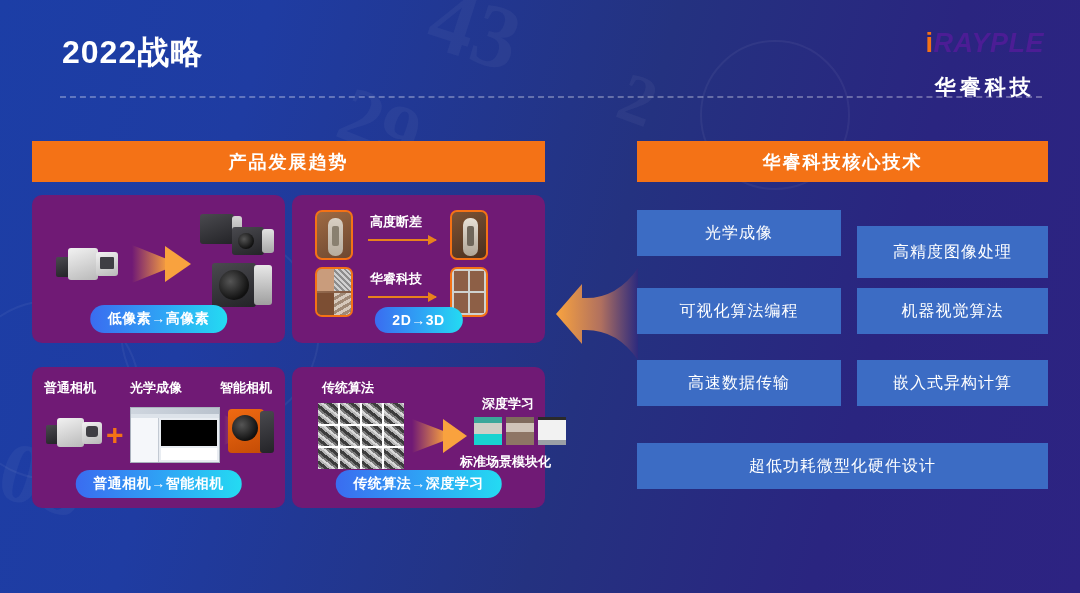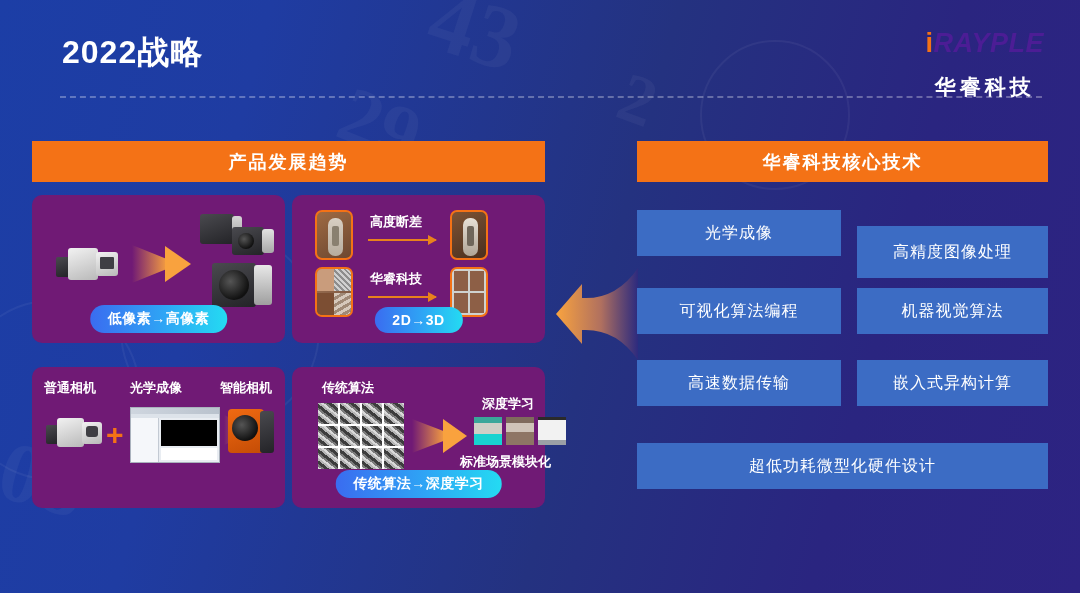--- a/index.html
+++ b/index.html
@@ -225,20 +225,21 @@
     <div class="wht" style="left:30px; top:40px; right:2px; bottom:2px;"></div>
   </div>
 
   <div class="arrow-tail" style="left:192px; top:48px; width:26px; height:30px;"></div>
   <div class="arrow-r" style="left:215px; top:48px; border-top-width:15px; border-bottom-width:15px; border-left-width:22px;"></div>
 
   <div class="cam cam-orange" style="left:196px; top:42px; width:36px; height:44px; border-radius:4px;"></div>
   <div class="cam cam-lens" style="left:200px; top:48px; width:26px; height:26px;"></div>
   <div class="cam cam-dark" style="left:228px; top:44px; width:14px; height:42px; border-radius:3px;"></div>
 
+  <div class="pill">普通相机→智能相机</div>
 </div>
 
 <div class="panel" id="panel-4">
   <div class="lbl-small" style="left:30px; top:12px;">传统算法</div>
 
   <div class="grid9" style="left:26px; top:36px; width:86px; height:66px;">
     <i></i>
       <i></i>
       <i></i>
       <i></i>

